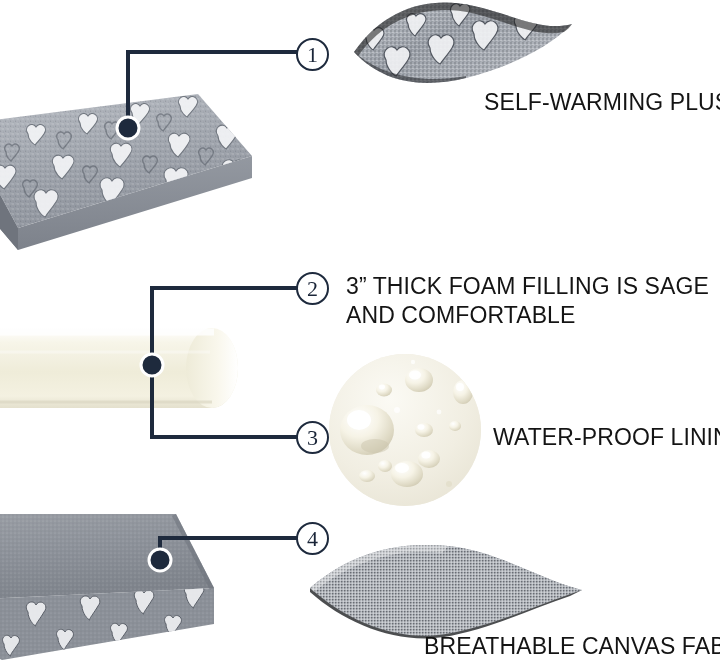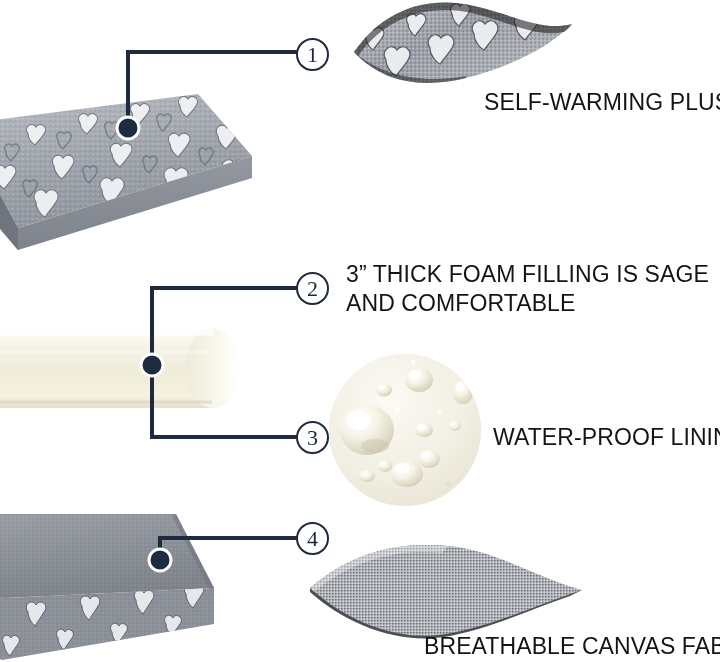--- a/index.html
+++ b/index.html
@@ -369,20 +369,20 @@
     </g>
   </svg>
 
   <div class="callout-num" style="left:296px; top:38px;">1</div>
   <div class="callout-num" style="left:296px; top:272px;">2</div>
   <div class="callout-num" style="left:296px; top:421px;">3</div>
   <div class="callout-num" style="left:296px; top:522px;">4</div>
 
   <div class="feature-label" style="left:484px; top:88px;">SELF-WARMING PLUSH</div>
 
-  <div class="feature-label two-line" style="left:346px; top:260px; text-align:left;">3”  THICK FOAM FILLING IS SAGE
+  <div class="feature-label two-line" style="left:346px; top:272px; text-align:left;">3”  THICK FOAM FILLING IS SAGE
 AND COMFORTABLE</div>
 
   <div class="feature-label" style="left:493px; top:423px;">WATER-PROOF LINING</div>
 
   <div class="feature-label" style="left:424px; top:632px;">BREATHABLE CANVAS FABRIC</div>
 
 </div>
 
 </body></html>

